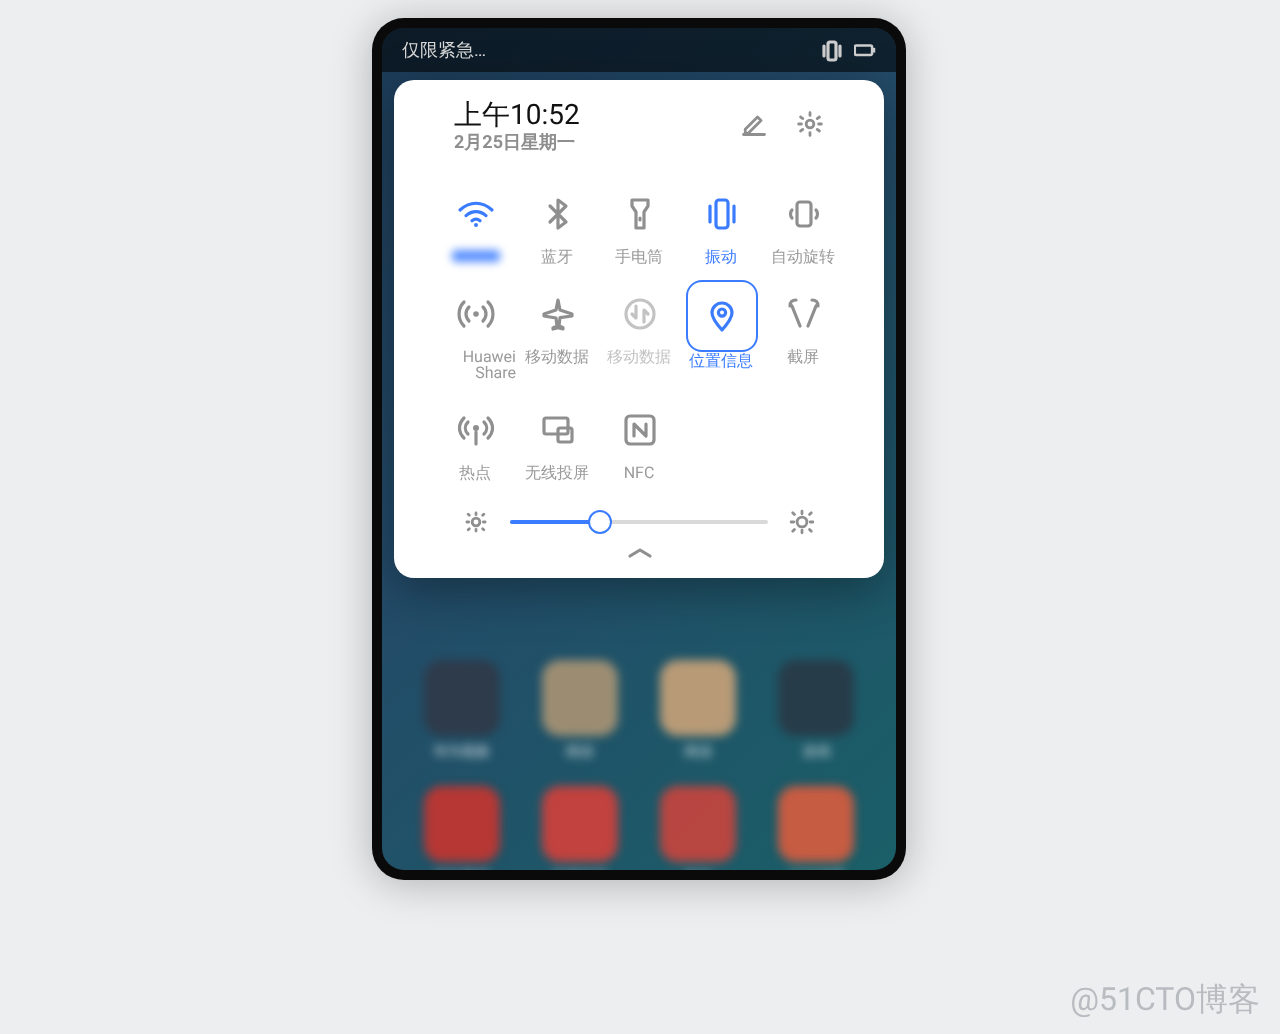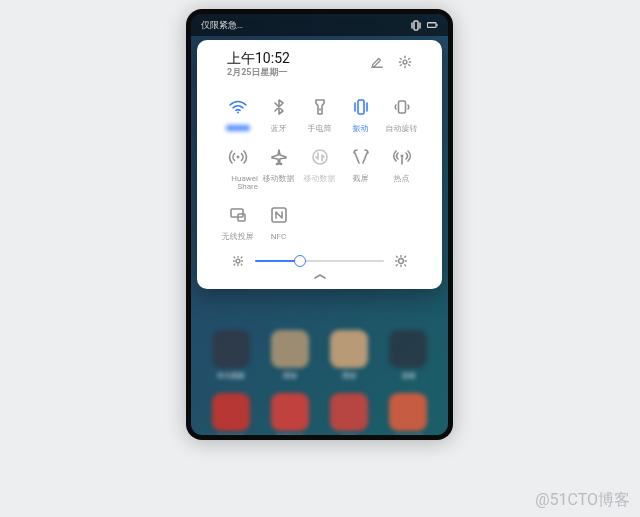--- a/index.html
+++ b/index.html
@@ -341,20 +341,29 @@
         </div>
         <div class="tile disabled">
           <div class="ip">
             <svg viewBox="0 0 20 20">
                 <circle cx="10" cy="10" r="7" class="stk"></circle>
                 <path class="stk" d="M8 6v6l-2-2M12 14V8l2 2"></path>
               </svg>
           </div>
           <span class="lbl">移动数据</span>
         </div>
+        <div class="tile active ring">
+          <div class="ip">
+            <svg viewBox="0 0 20 20">
+                <path class="stk" d="M10 17c3-3.4 5-6 5-8.5A5 5 0 0 0 5 8.5C5 11 7 13.6 10 17z"></path>
+                <circle cx="10" cy="8.3" r="1.8" class="stk"></circle>
+              </svg>
+          </div>
+          <span class="lbl">位置信息</span>
+        </div>
         <div class="tile">
           <div class="ip">
             <svg viewBox="0 0 20 20">
                 <path class="stk" d="M4 6l4 10M16 6l-4 10M6 3c-2 0-3 1-3 3M14 3c2 0 3 1 3 3"></path>
               </svg>
           </div>
           <span class="lbl">截屏</span>
         </div>
 
         <div class="tile">

